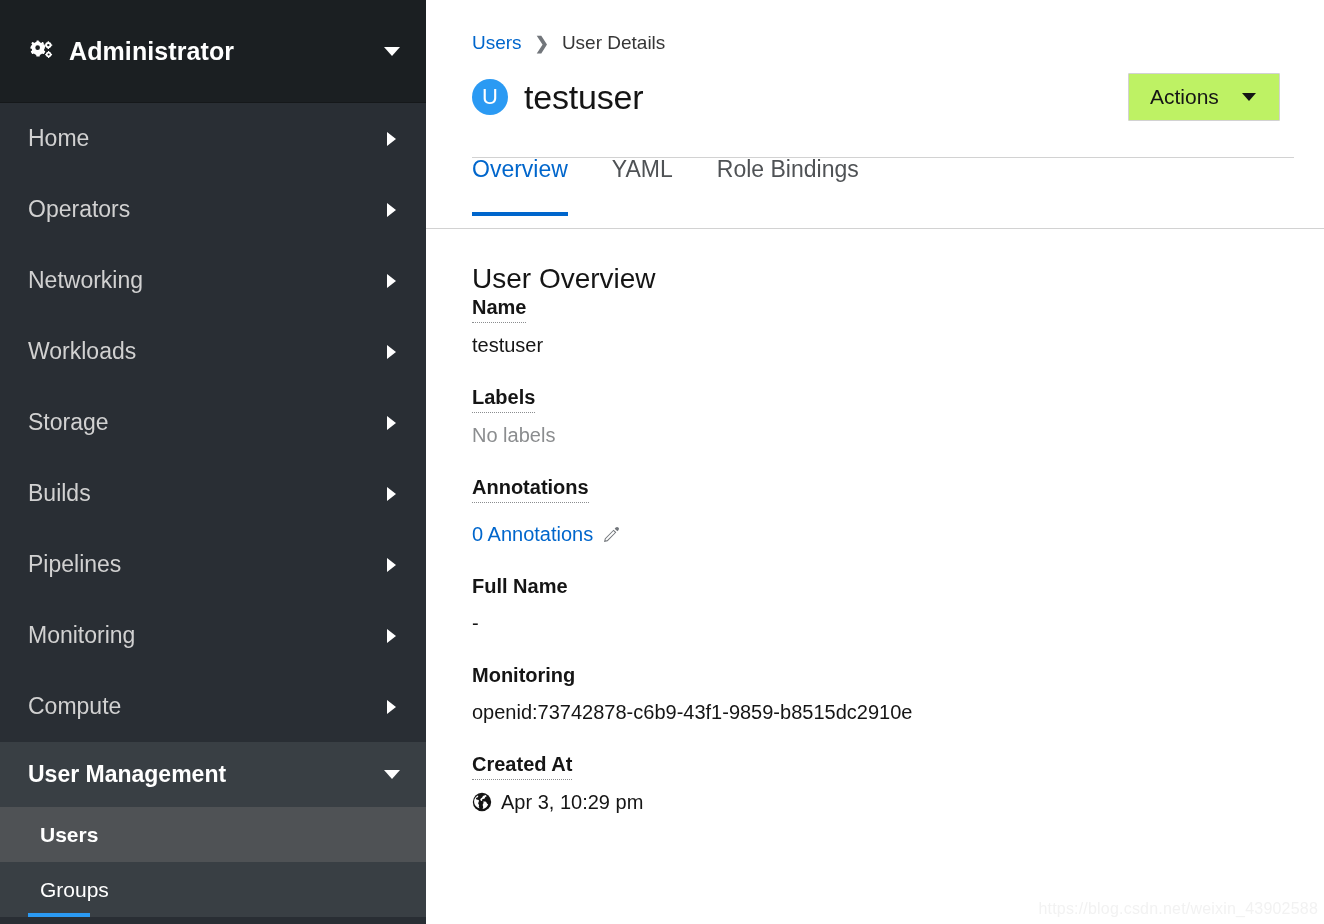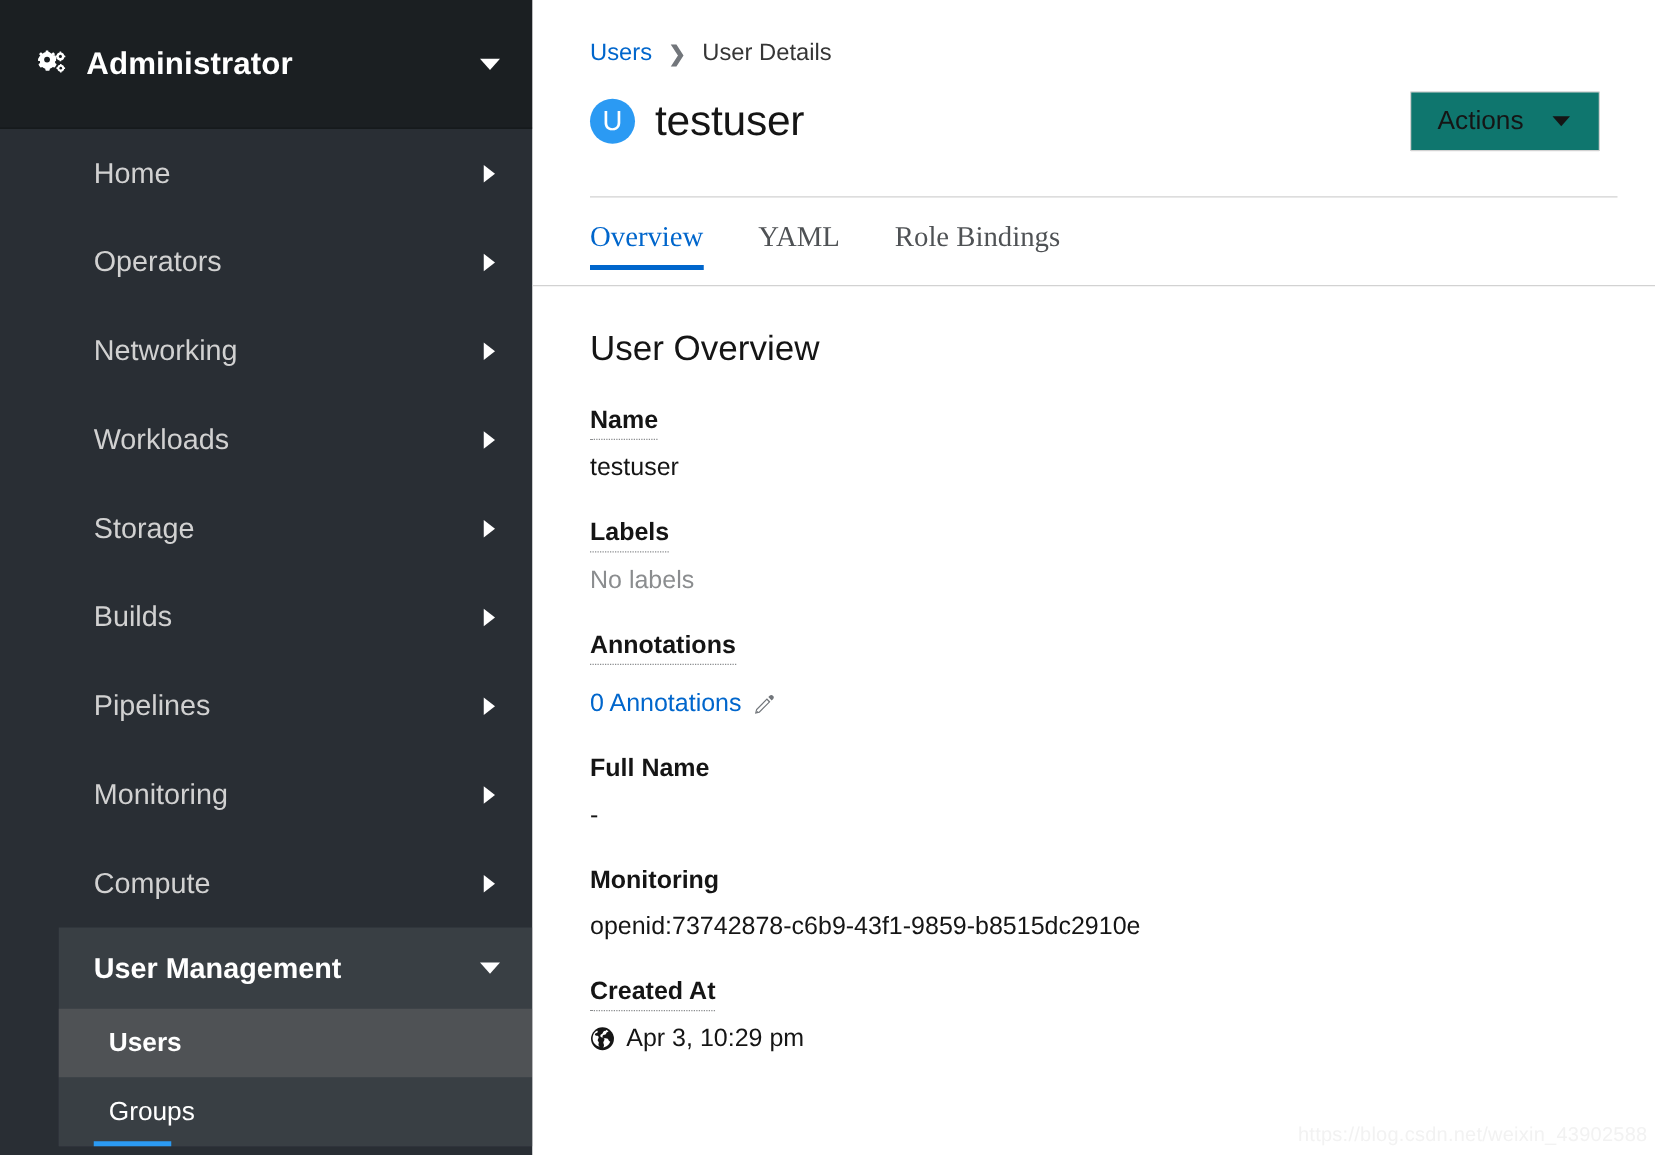--- a/index.html
+++ b/index.html
@@ -48,21 +48,21 @@
     letter-spacing: 0.1px;
     white-space: nowrap;
   }
   .caret-down {
     width: 0; height: 0;
     border-left: 8px solid transparent;
     border-right: 8px solid transparent;
     border-top: 9px solid #ffffff;
   }
 
-  .nav-list { padding-top: 0; padding-left: 47px; }
+  .nav-list { padding-top: 0; }
   .nav-item {
     height: 71px;
     display: flex;
     align-items: center;
     padding: 0 26px 0 28px;
     cursor: pointer;
     position: relative;
   }
   .nav-item .nav-label {
     color: #d1d1d1;
@@ -181,21 +181,21 @@
     flex: 0 0 36px;
   }
   .page-title {
     font-size: 34px;
     font-weight: normal;
     color: #151515;
     letter-spacing: -0.2px;
   }
   .actions-btn {
     border: 1px solid #d2d2d2;
-    background: #0f766e;
+    background: #bef264;
     height: 48px;
     min-width: 152px;
     display: flex;
     align-items: center;
     justify-content: space-between;
     padding: 0 23px 0 21px;
     gap: 22px;
     cursor: pointer;
     border-radius: 1px;
   }
@@ -210,26 +210,24 @@
   .header-divider {
     margin-top: 36px;
     height: 1px;
     background: #d2d2d2;
     width: 100%;
   }
 
   
   .tabs {
     display: flex;
-    align-items: flex-end;
     gap: 0;
     padding: 0 0 13px 46px;
     border-bottom: 1px solid #d2d2d2;
     height: 71px;
-    font-family: Liberation Serif, serif;
   }
   .tab {
     padding: 0 16px 14px 16px;
     font-size: 23px;
     color: #4f5255;
     cursor: pointer;
     position: relative;
     line-height: 1;
     margin-right: 12px;
   }
@@ -244,21 +242,20 @@
     height: 4px;
     background: #0066cc;
   }
 
   
   .content { padding: 34px 46px 0 46px; }
   .section-title {
     font-size: 28px;
     color: #151515;
     font-weight: normal;
-    margin-bottom: 29px;
   }
   .detail-item { margin-bottom: 27px; }
   .detail-label {
     font-size: 20px;
     font-weight: bold;
     color: #151515;
     display: inline-block;
     line-height: 1.25;
     padding-bottom: 2px;
   }

